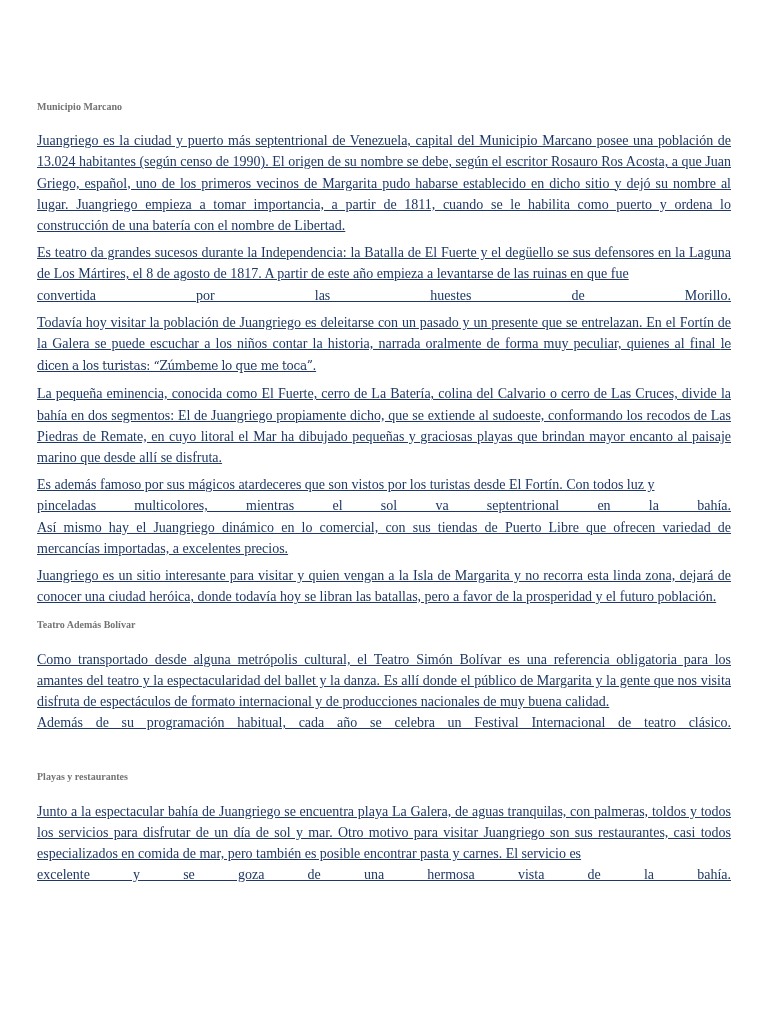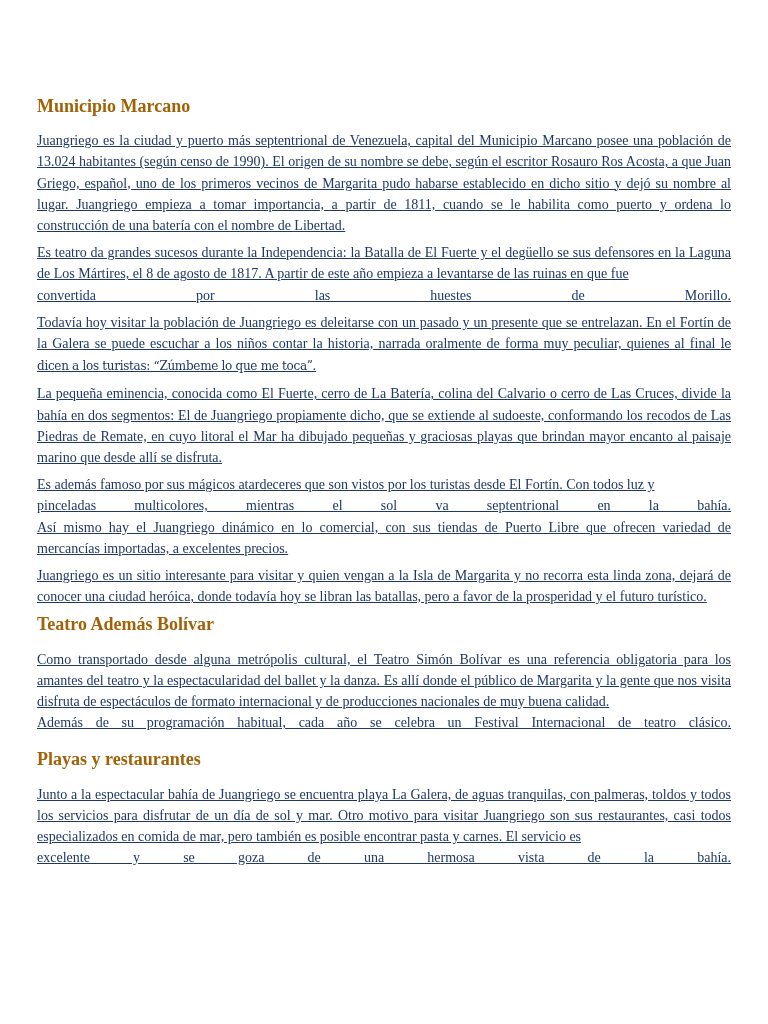--- a/index.html
+++ b/index.html
@@ -14,27 +14,27 @@
     box-sizing: border-box;
     padding: 89px 37px 0 37px;
     background: #ffffff;
     overflow: hidden;
     font-family: "Liberation Serif", serif;
     font-size: 14px;
     line-height: 21.2px;
     color: #1f3864;
   }
   .heading {
-    font-size: 18px;
+    font-size: 10px;
     font-weight: bold;
     margin: 7px 0 13px 0;
-    color: #a16207;
+    color: #737373;
   }
   .heading.spaced {
-    margin-top: 16px;
+    margin-top: 33px;
   }
   .para {
     margin: 0 0 6px 0;
     text-align: justify;
     text-decoration: underline;
   }
   .stretch-line {
     display: block;
     text-align: justify;
     text-align-last: justify;
@@ -70,21 +70,21 @@
     <span>La pequeña eminencia, conocida como El Fuerte, cerro de La Batería, colina del Calvario o cerro de Las Cruces, divide la bahía en dos segmentos: El de Juangriego propiamente dicho, que se extiende al sudoeste, conformando los recodos de Las Piedras de Remate, en cuyo litoral el Mar ha dibujado pequeñas y graciosas playas que brindan mayor encanto al paisaje marino que desde allí se disfruta.</span>
   </p>
 
   <p class="para">
     <span>Es además famoso por sus mágicos atardeceres que son vistos por los turistas desde El Fortín. Con todos luz y</span>
     <span class="stretch-line">pinceladas multicolores, mientras el sol va septentrional en la bahía.</span>
     <span>Así mismo hay el Juangriego dinámico en lo comercial, con sus tiendas de Puerto Libre que ofrecen variedad de mercancías importadas, a excelentes precios.</span>
   </p>
 
   <p class="para">
-    <span>Juangriego es un sitio interesante para visitar y quien vengan a la Isla de Margarita y no recorra esta linda zona, dejará de conocer una ciudad heróica, donde todavía hoy se libran las batallas, pero a favor de la prosperidad y el futuro turístico.</span>
+    <span>Juangriego es un sitio interesante para visitar y quien vengan a la Isla de Margarita y no recorra esta linda zona, dejará de conocer una ciudad heróica, donde todavía hoy se libran las batallas, pero a favor de la prosperidad y el futuro población.</span>
   </p>
 
   <h2 class="heading">Teatro Además Bolívar</h2>
 
   <p class="para">
     <span>Como transportado desde alguna metrópolis cultural, el Teatro Simón Bolívar es una referencia obligatoria para los amantes del teatro y la espectacularidad del ballet y la danza. Es allí donde el público de Margarita y la gente que nos visita disfruta de espectáculos de formato internacional y de producciones nacionales de muy buena calidad.</span>
     <span class="stretch-line">Además de su programación habitual, cada año se celebra un Festival Internacional de teatro clásico.</span>
   </p>
 
   <h2 class="heading spaced">Playas y restaurantes</h2>

